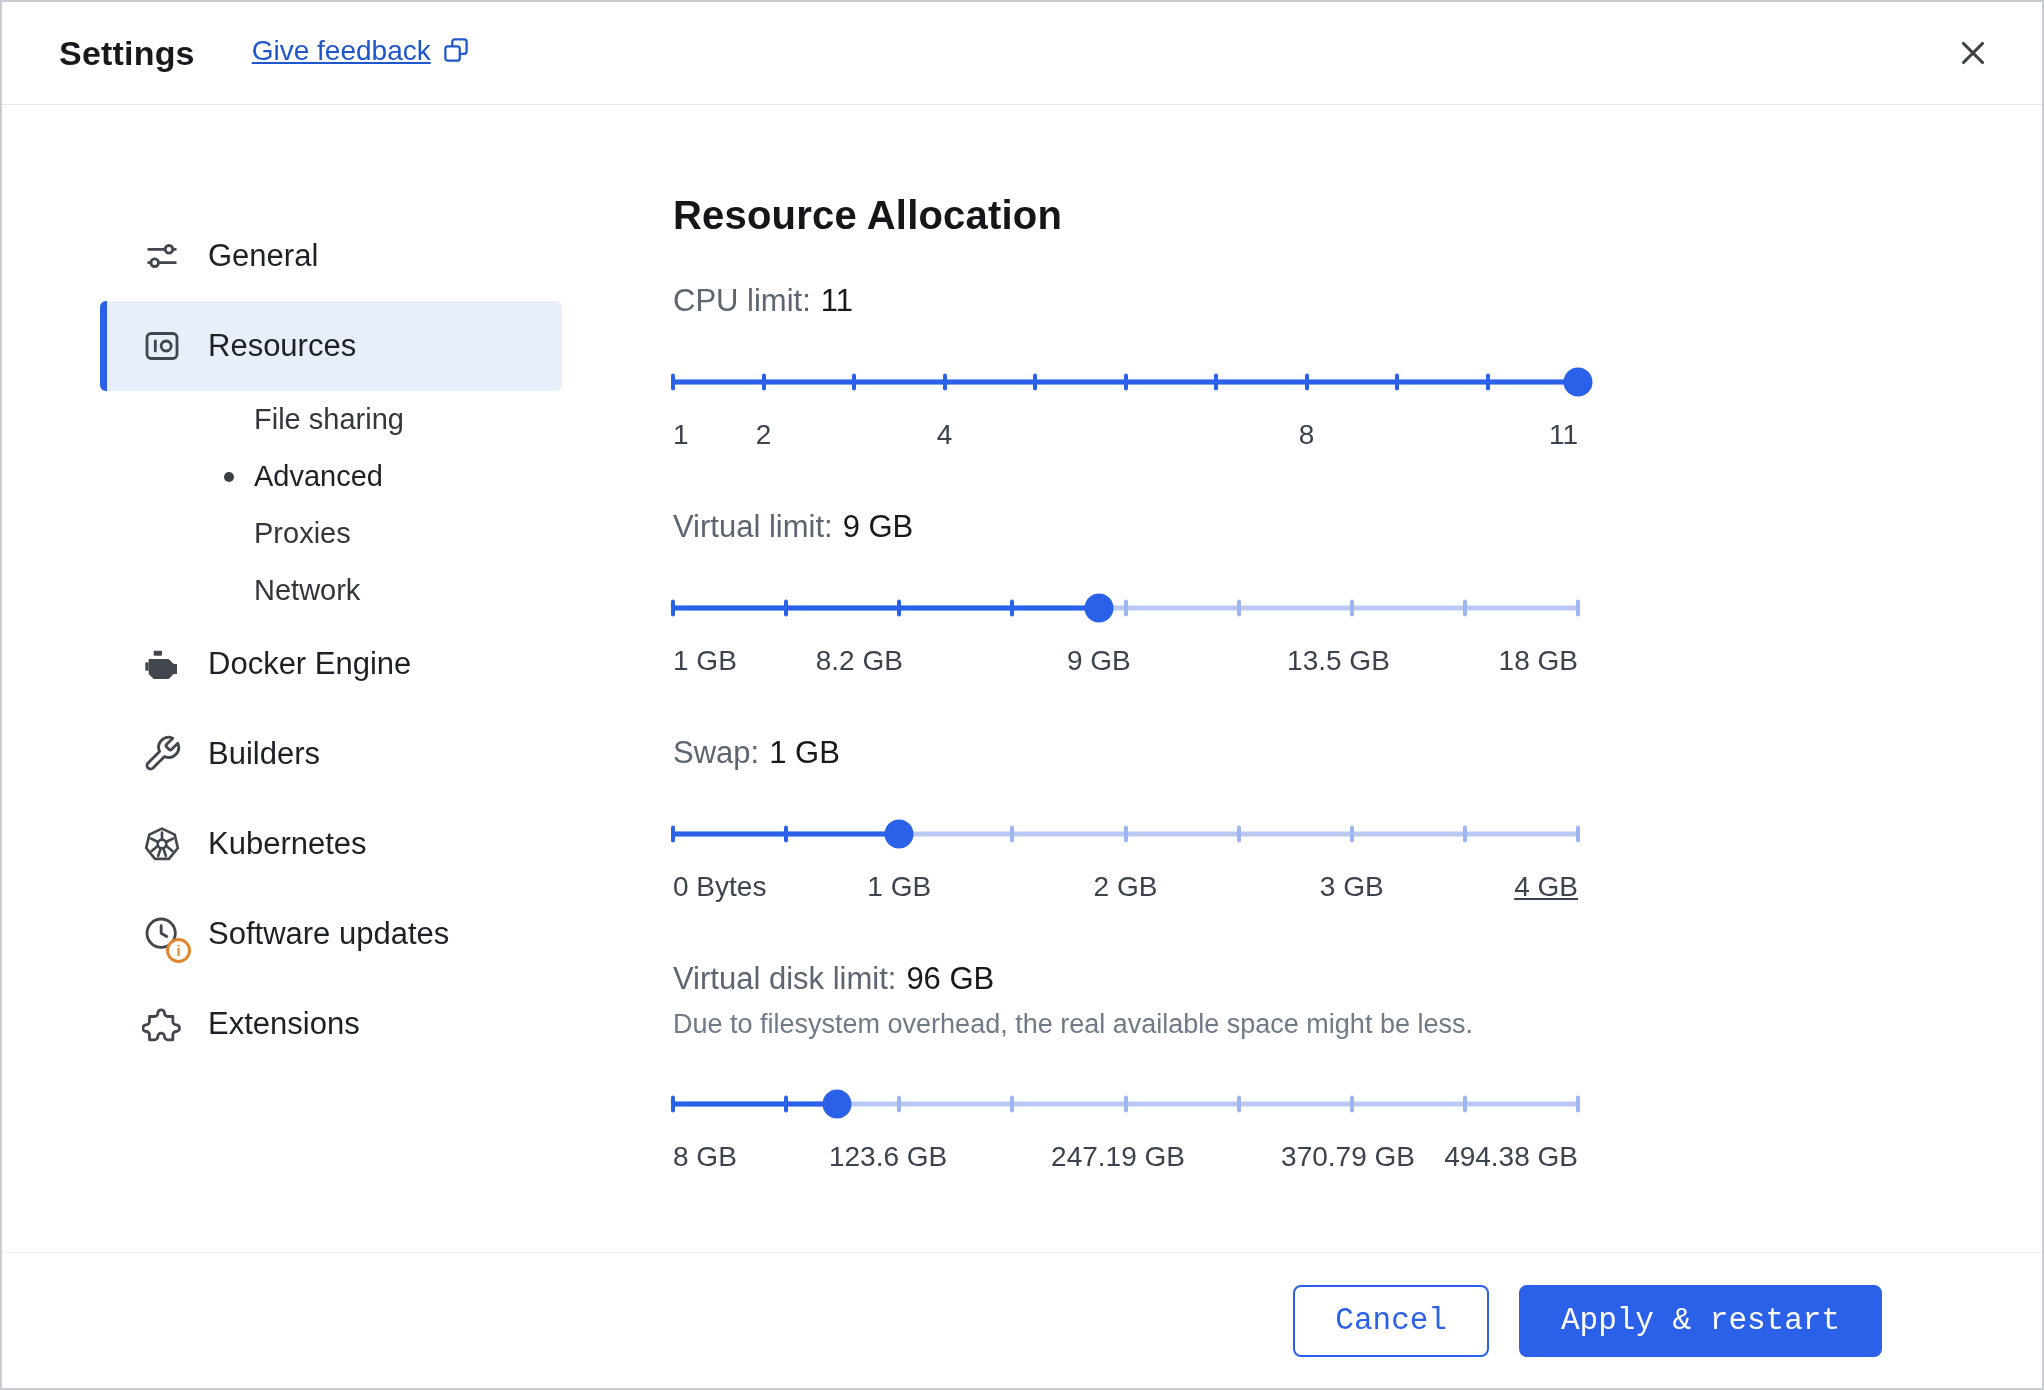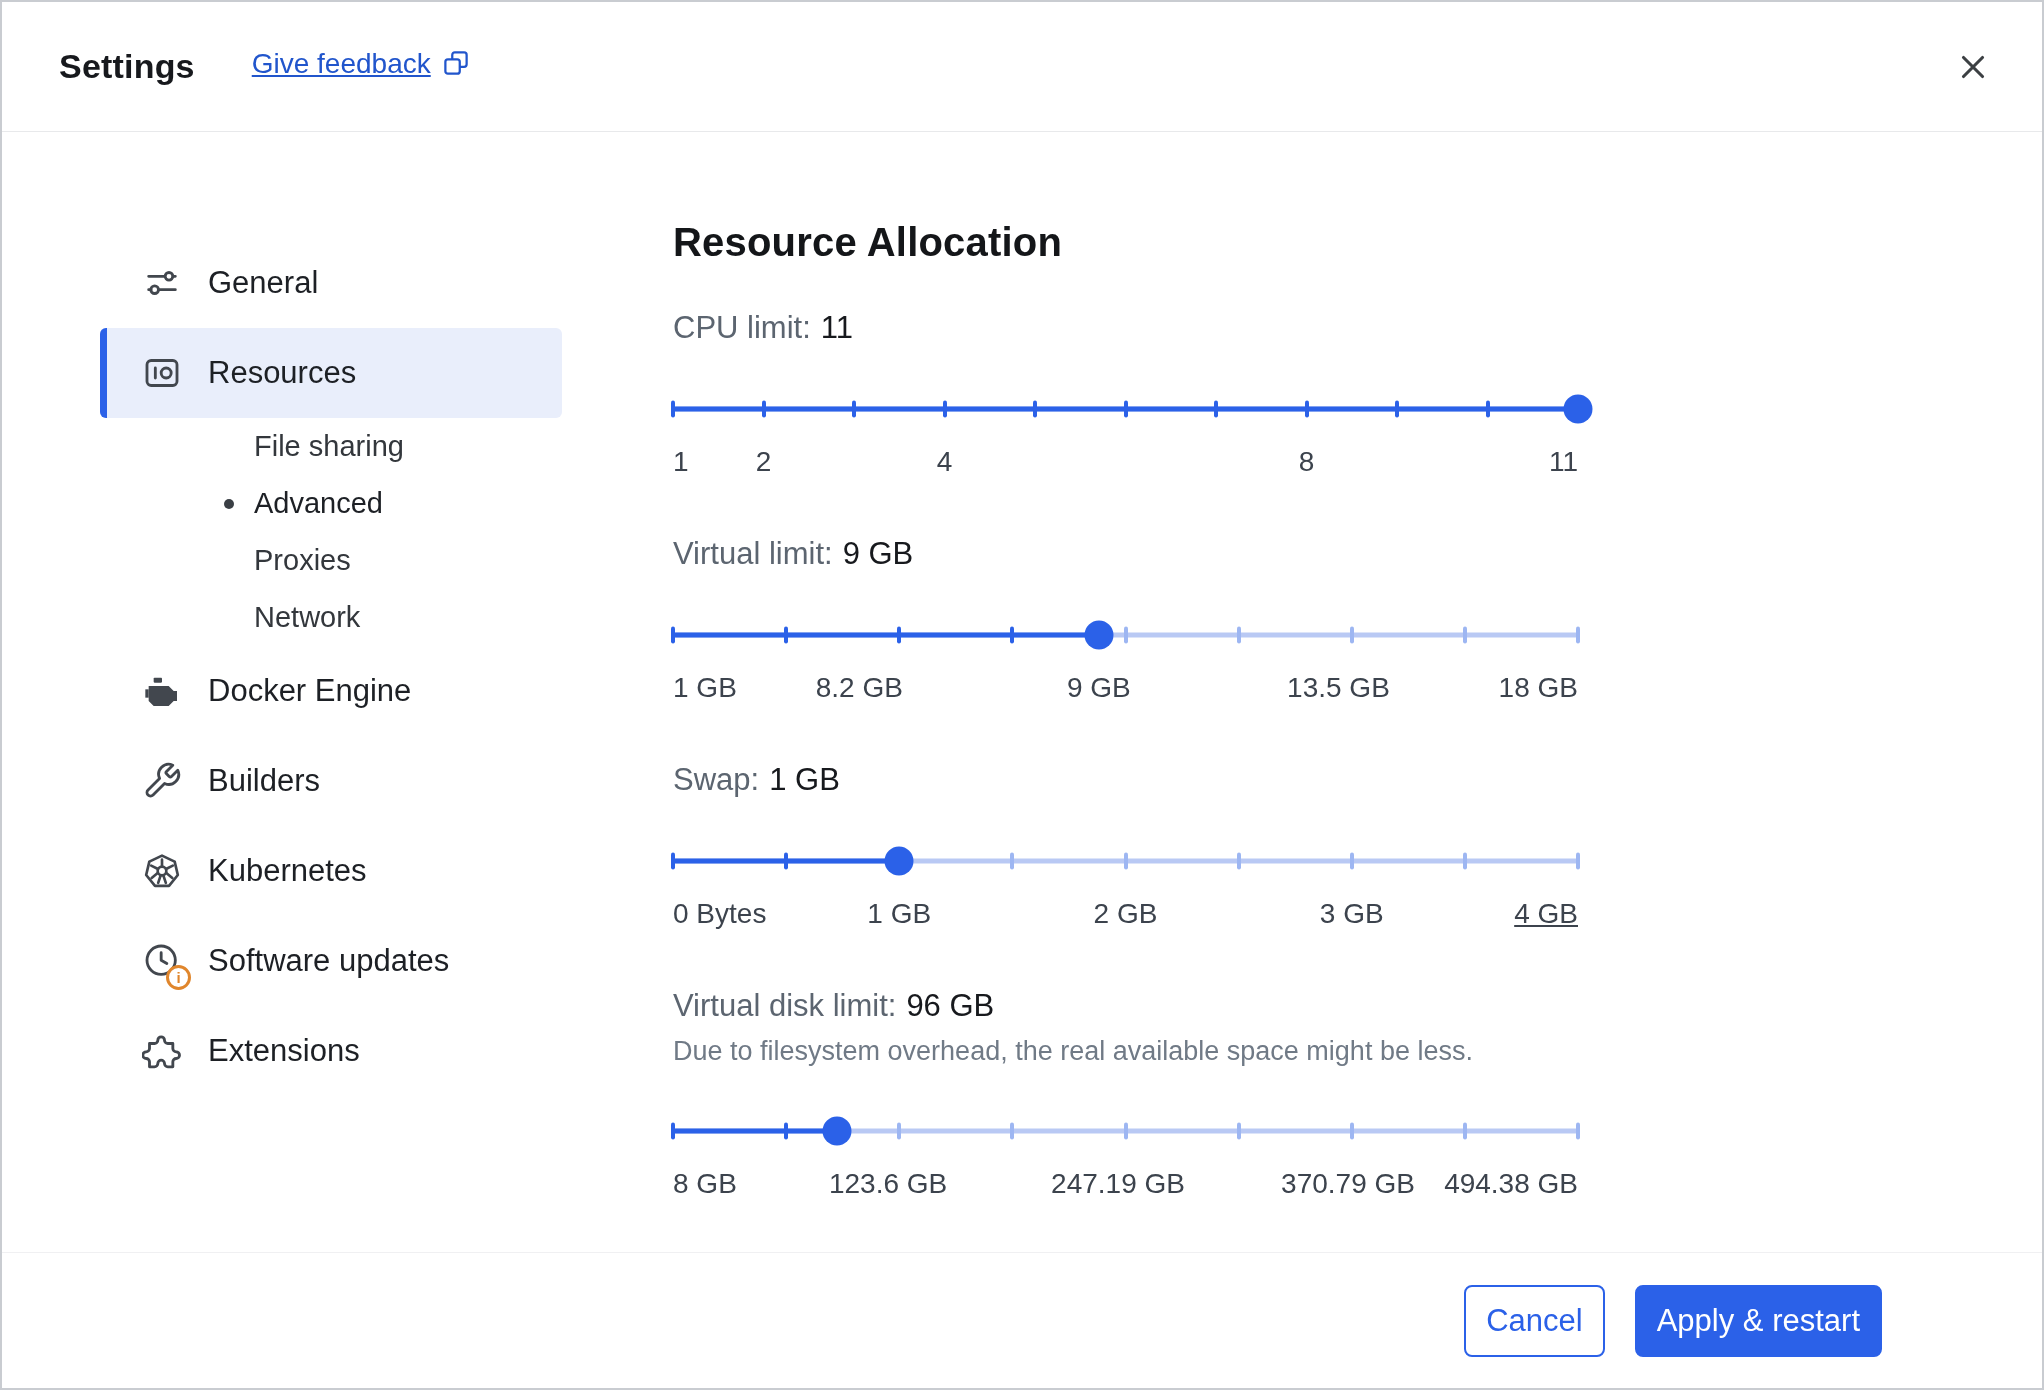--- a/index.html
+++ b/index.html
@@ -11,21 +11,21 @@
   }
   .window {
     width:2044px; height:1390px;
     background:#fff;
     border:2px solid #c9ccd1;
     display:flex; flex-direction:column;
   }
 
   
   .header {
-    height:130px; flex:0 0 auto;
+    height:103px; flex:0 0 auto;
     display:flex; align-items:center;
     padding:0 45px 0 57px;
     border-bottom:1px solid #e8e9eb;
   }
   .header-title { font-size:34px; font-weight:bold; letter-spacing:.2px; }
   .feedback {
     margin-left:57px; display:flex; align-items:flex-start; gap:10px;
     color:var(--link); font-size:28px; text-decoration:underline; cursor:pointer;
   }
   .fb-icon svg { width:30px; height:30px; stroke:var(--link); fill:none; stroke-width:1.8; stroke-linejoin:round; }
@@ -99,22 +99,22 @@
   .tick-label.first { transform:none; }
   .tick-label.last { transform:translateX(-100%); }
 
   
   .footer {
     height:136px; flex:0 0 auto;
     display:flex; align-items:center; justify-content:flex-end; gap:30px;
     padding-right:160px; border-top:1px solid #f0f0f2;
   }
   .footer button {
-    font-family:Liberation Sans, sans-serif; font-size:31px; height:72px; border-radius:8px;
-    padding:0 20px; cursor:pointer;
+    font-family:Liberation Mono, monospace; font-size:31px; height:72px; border-radius:8px;
+    padding:0 40px; cursor:pointer;
   }
   .btn-cancel { background:#fff; border:2px solid var(--accent); color:var(--accent); }
   .btn-apply { background:var(--accent); border:2px solid var(--accent); color:#fff; }
 </style>
 </head>
 <body>
 
 <div class="window">
 
   <header class="header">

